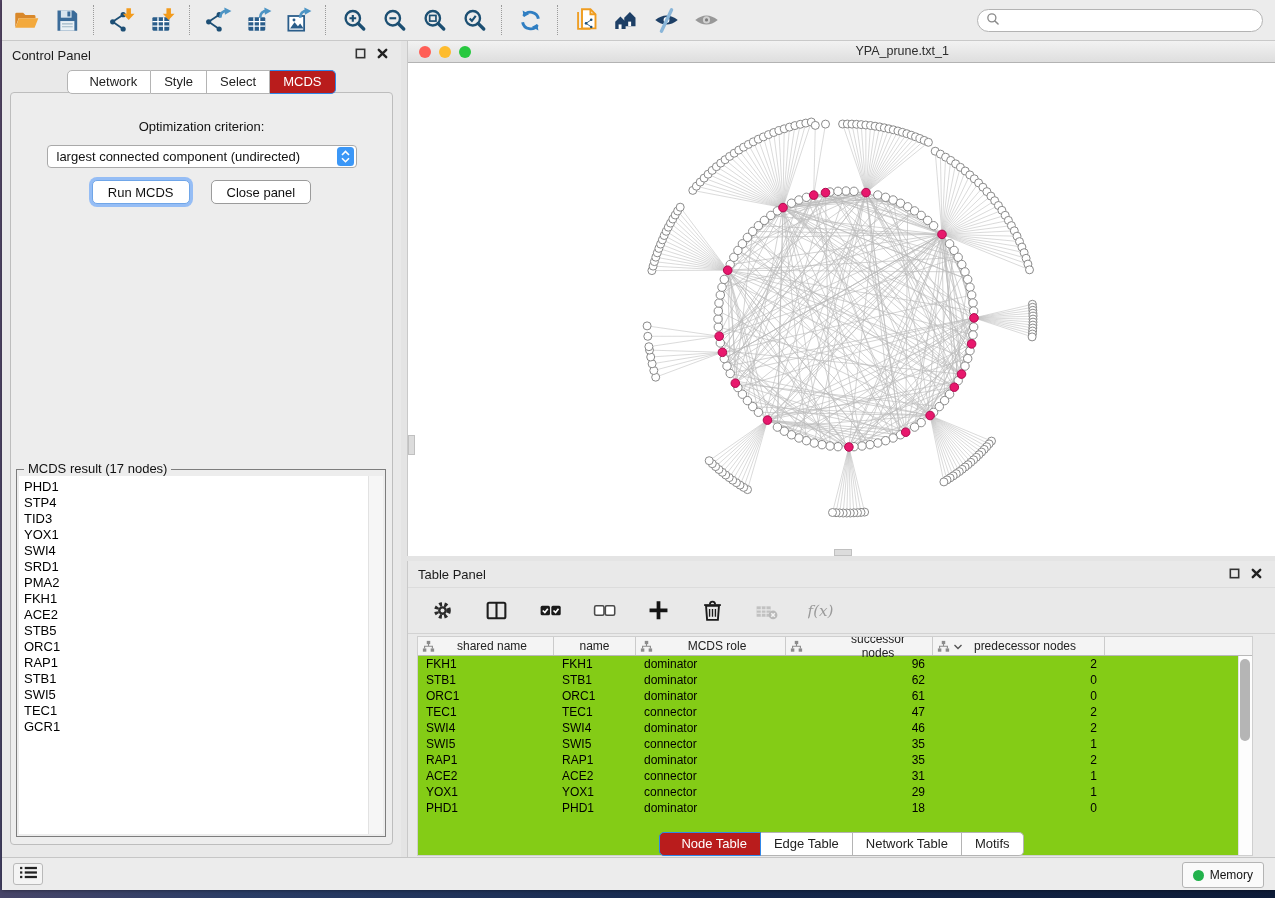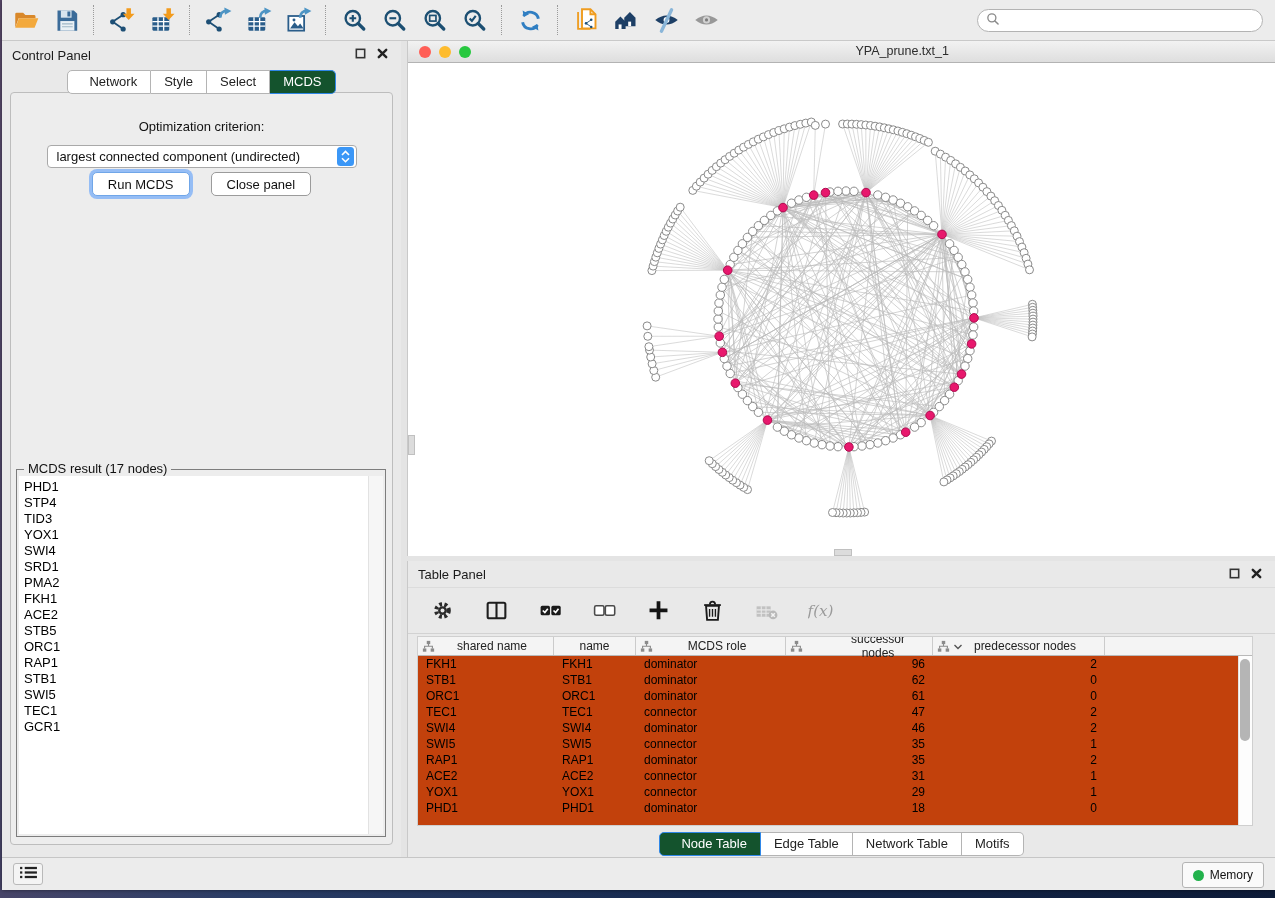--- a/index.html
+++ b/index.html
@@ -21,26 +21,26 @@
   .main{position:absolute;top:41px;left:0;right:0;bottom:32px;display:flex;}
   
   .control-panel{width:399px;position:relative;background:#e9e9e9;flex:none;}
   .cp-title{position:absolute;left:10px;top:7px;font-size:13px;color:#1b1b1b;}
   .winbtns{position:absolute;right:12px;top:6px;display:flex;gap:9px;align-items:center;}
   .winbtns span{display:flex;}
   .tabs-row{position:absolute;top:29px;left:0;right:0;display:flex;justify-content:center;z-index:3;}
   .tab{background:#fff;border:1px solid #b4b4b4;border-left:none;font-size:13px;padding:3px 13px 4px;color:#222;cursor:default;}
   .tab:first-child{border-left:1px solid #b4b4b4;border-radius:5px 0 0 5px;padding-left:21px;}
   .tab:last-child{border-radius:0 5px 5px 0;}
-  .tab.active{background:#14532d;border-color:#2f87e8;color:#fff;}
+  .tab.active{background:#b91c1c;border-color:#2f87e8;color:#fff;}
   .tab-content{position:absolute;top:51px;left:8px;right:8px;bottom:13px;border:1px solid #bdbdbd;border-radius:4px;background:#ededed;display:flex;flex-direction:column;align-items:center;z-index:1;}
   .opt-label{margin-top:26px;font-size:13px;color:#111;}
   .dropdown{margin-top:11px;width:310px;height:23px;background:#fff;border:1px solid #a9a9a9;border-radius:4px;display:flex;align-items:center;padding-left:9px;box-sizing:border-box;font-size:13px;color:#111;}
   .dropdown .dd-spin{margin-left:auto;margin-right:2px;display:flex;}
-  .btn-row{margin-top:4px;display:flex;gap:21px;}
+  .btn-row{margin-top:12px;display:flex;gap:21px;}
   .mac-btn{height:24px;padding:0 15px;font-size:13px;font-family:"Liberation Sans",sans-serif;background:#fff;border:1px solid #9b9b9b;border-radius:5px;color:#111;}
   .mac-btn.focused{box-shadow:0 0 0 3px rgba(90,156,250,.6);border-color:#70a6e8;}
   .result-box{margin-top:auto;align-self:stretch;height:368px;margin-left:5px;margin-right:6px;margin-bottom:7px;border:1px solid #7d7d7d;position:relative;background:#ededed;box-sizing:border-box;padding-left:44px;}
   .result-legend{position:absolute;top:-9px;left:7px;background:#ededed;padding:0 4px;font-size:13px;color:#111;}
   .result-inner{position:absolute;top:6px;left:2px;right:2px;bottom:2px;background:#fff;overflow:hidden;}
   .result-list{position:absolute;top:3px;left:5px;right:18px;bottom:0;font-size:13px;line-height:16px;color:#000;}
   .result-scroll{position:absolute;top:0;right:0;bottom:0;width:14px;background:#f6f6f6;border-left:1px solid #e2e2e2;}
   
   .v-splitter{width:6px;background:#e4e4e4;flex:none;}
   .h-splitter{height:5px;background:#e4e4e4;position:relative;}
@@ -54,21 +54,21 @@
   .net-view{flex:1;background:#fff;position:relative;overflow:hidden;}
   .net-view svg{position:absolute;left:0;top:0;}
   .thumb-left{position:absolute;left:0;top:372px;width:7px;height:20px;background:#dcdcdc;border:1px solid #c0c0c0;box-sizing:border-box;}
   .thumb-bottom{position:absolute;left:426px;bottom:0;width:18px;height:7px;background:#dcdcdc;border:1px solid #c0c0c0;box-sizing:border-box;}
   
   .table-panel{flex:1;position:relative;background:#e9e9e9;border-left:1px solid #c9c9c9;box-sizing:border-box;}
   .tp-title{position:absolute;left:10px;top:6px;font-size:13px;color:#1b1b1b;}
   .tp-toolbar{position:absolute;top:26px;left:0;right:0;height:47px;background:#e9e9e9;border-top:1px solid #dcdcdc;border-bottom:1px solid #d2d2d2;display:flex;align-items:center;padding-left:16px;gap:18px;box-sizing:border-box;}
   .tp-btn{width:36px;height:36px;display:flex;align-items:center;justify-content:center;background:transparent;border:none;padding:0;}
   .tp-btn svg{width:25px;height:25px;}
-  .table-wrap{position:absolute;top:75px;left:9px;right:22px;height:190px;background:#c2410c;border:1px solid #cfcfcf;box-sizing:border-box;overflow:hidden;}
+  .table-wrap{position:absolute;top:75px;left:9px;right:22px;height:220px;background:#84cc16;border:1px solid #cfcfcf;box-sizing:border-box;overflow:hidden;}
   .thead{display:flex;height:19px;background:#f4f4f4;border-bottom:1px solid #b9b9b9;box-sizing:border-box;}
   .th{display:flex;align-items:center;border-right:1px solid #cbcbcb;box-sizing:border-box;font-size:12px;color:#222;padding:0 4px;}
   .th .th-label{flex:1;text-align:center;}
   .tr{display:flex;height:16px;align-items:center;}
   .td{font-size:12px;color:#000;box-sizing:border-box;padding:0 8px 0 8px;white-space:nowrap;overflow:hidden;}
   .td.num{text-align:right;}
   .tbl-scroll{position:absolute;top:19px;right:0;bottom:0;width:13px;background:#fdfdfd;border-left:1px solid #e3e3e3;}
   .tbl-thumb{position:absolute;top:3px;left:1px;width:10px;height:82px;background:#b5b5b5;border-radius:5px;}
   .tp-tabs{position:absolute;bottom:2px;left:0;right:0;display:flex;justify-content:center;}
   

